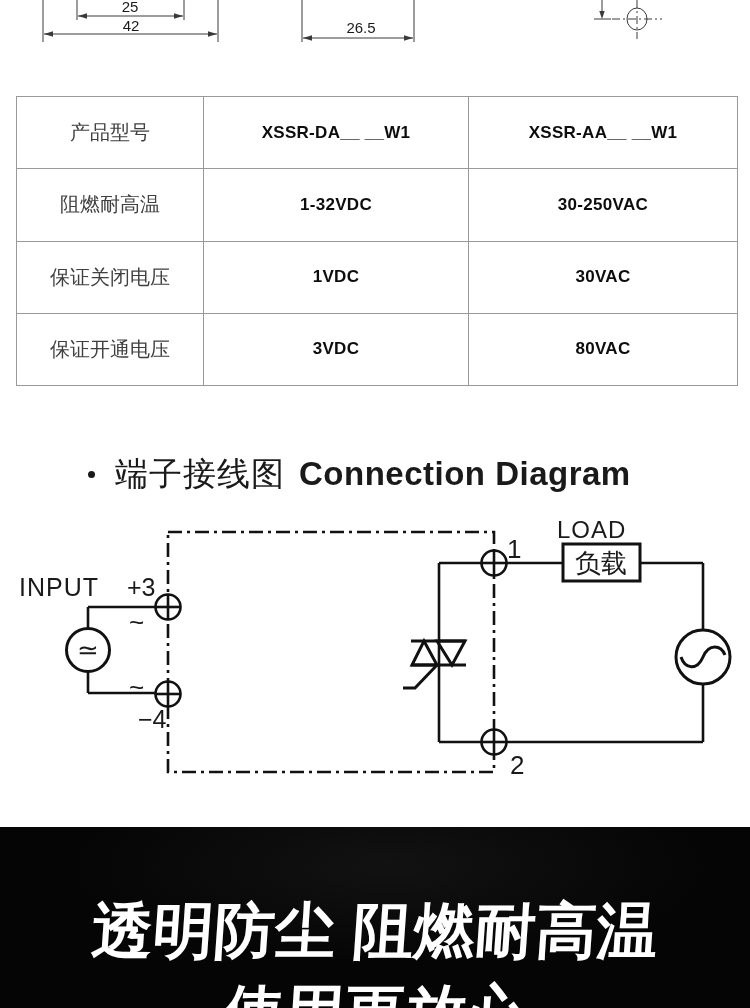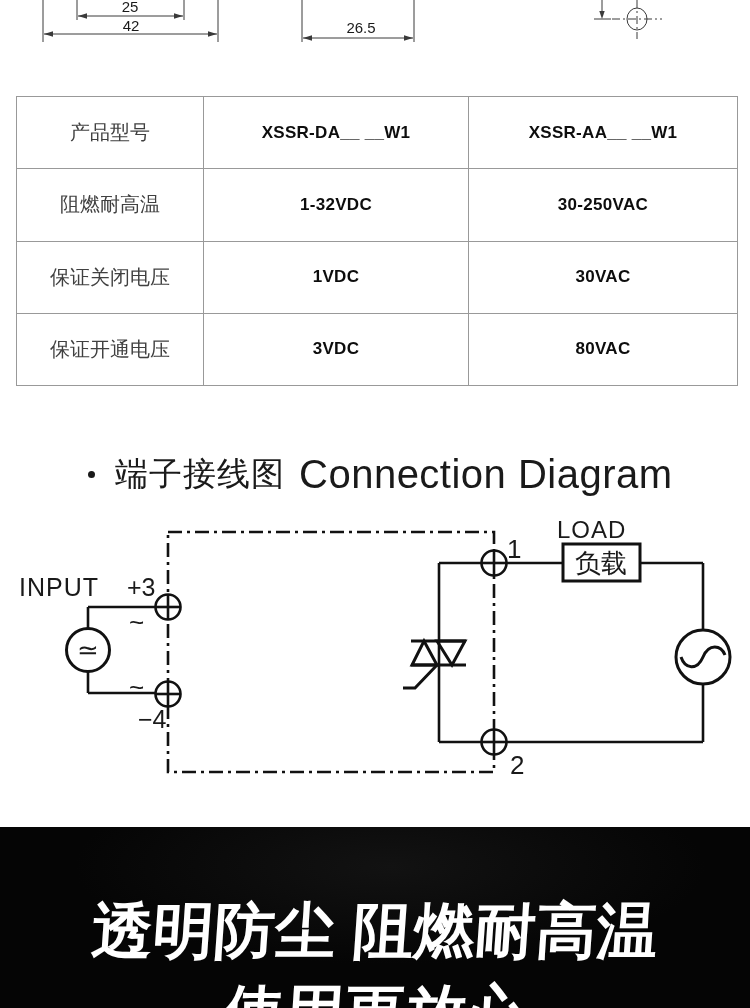--- a/index.html
+++ b/index.html
@@ -27,21 +27,21 @@
   .section-head{
     position:absolute;left:88px;top:420px;height:44px;
     display:flex;align-items:center;gap:20px;
     color:#1a1a1a;
     margin-top:32px;
   }
   .bullet{
     width:7px;height:7px;border-radius:50%;background:#1a1a1a;flex:0 0 auto;
   }
   .head-zh{font-size:33px;font-weight:300;letter-spacing:1px;}
-  .head-en{font-size:40px;font-weight:400;letter-spacing:.5px;margin-left:-6px;}
+  .head-en{font-size:33px;font-weight:700;letter-spacing:.5px;margin-left:-6px;}
 
   
   svg{display:block;}
   svg text{font-family:"Liberation Sans","DejaVu Sans",sans-serif;fill:#1a1a1a;}
   .thin{stroke:#3a3a3a;stroke-width:1;fill:none;}
   .thinf{fill:#3a3a3a;stroke:none;}
   .wire{stroke:#111;stroke-width:2.6;fill:none;}
   .wire3{stroke:#111;stroke-width:3;fill:none;}
   .dashdot{stroke:#111;stroke-width:2.6;fill:none;stroke-dasharray:14 5 3 5;}
   .term{fill:#fff;stroke:#111;stroke-width:2.6;}

